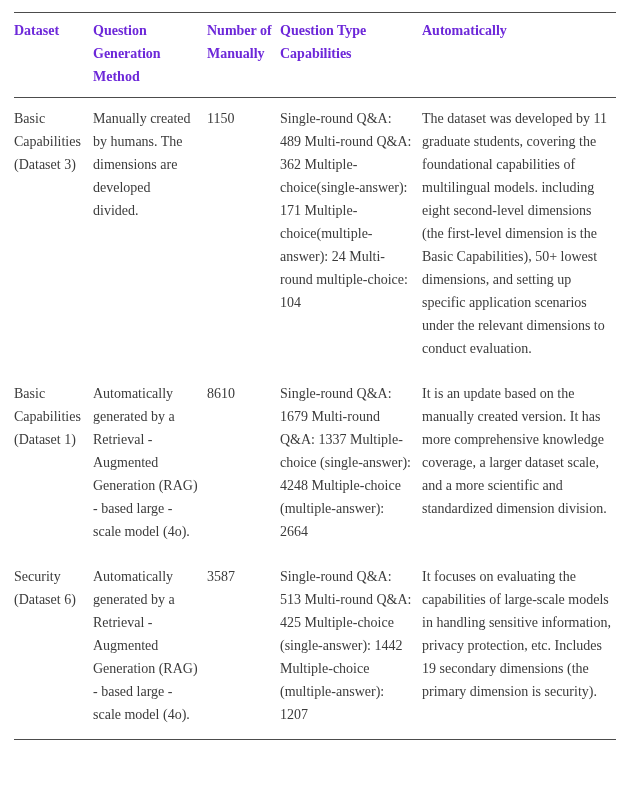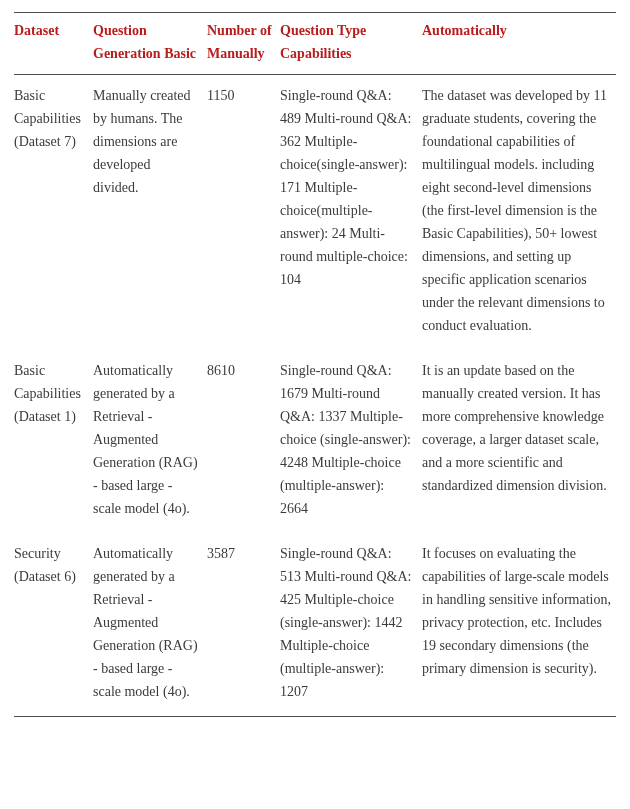--- a/index.html
+++ b/index.html
@@ -24,21 +24,21 @@
     line-height: 23px;
     color: #3b3b3b;
   }
   col.c-dataset      { width: 79px; }
   col.c-method       { width: 114px; }
   col.c-number       { width: 73px; }
   col.c-composition  { width: 142px; }
   col.c-introduction { width: 194px; }
   th {
     font-weight: bold;
-    color: #b91c1c;
+    color: #6d28d9;
     text-align: left;
     vertical-align: top;
     padding: 6px 8px 9px 0;
     border-bottom: 1.5px solid #4c4c4c;
   }
   td {
     text-align: left;
     vertical-align: top;
     padding: 9px 8px 13px 0;
     font-weight: normal;
@@ -52,29 +52,29 @@
   <colgroup>
     <col class="c-dataset">
     <col class="c-method">
     <col class="c-number">
     <col class="c-composition">
     <col class="c-introduction">
   </colgroup>
   <thead>
     <tr>
       <th>Dataset</th>
-      <th>Question Generation Basic</th>
+      <th>Question Generation Method</th>
       <th>Number of Manually</th>
       <th>Question Type Capabilities</th>
       <th>Automatically</th>
     </tr>
   </thead>
   <tbody>
     <tr>
-      <td class="cell-dataset">Basic Capabilities (Dataset 7)</td>
+      <td class="cell-dataset">Basic Capabilities (Dataset 3)</td>
       <td class="cell-method">Manually created by humans. The dimensions are developed divided.</td>
       <td class="cell-number">1150</td>
       <td class="cell-composition">Single-round Q&amp;A: 489 Multi-round Q&amp;A: 362 Multiple-choice(single-answer): 171 Multiple-choice(multiple-answer): 24 Multi-round multiple-choice: 104</td>
       <td class="cell-introduction">The dataset was developed by 11 graduate students, covering the foundational capabilities of multilingual models. including eight second-level dimensions (the first-level dimension is the Basic Capabilities), 50+ lowest dimensions, and setting up specific application scenarios under the relevant dimensions to conduct evaluation.</td>
     </tr>
     <tr>
       <td class="cell-dataset">Basic Capabilities (Dataset 1)</td>
       <td class="cell-method">Automatically generated by a Retrieval - Augmented Generation (RAG) - based large - scale model (4o).</td>
       <td class="cell-number">8610</td>
       <td class="cell-composition">Single-round Q&amp;A: 1679 Multi-round Q&amp;A: 1337 Multiple-choice (single-answer): 4248 Multiple-choice (multiple-answer): 2664</td>

